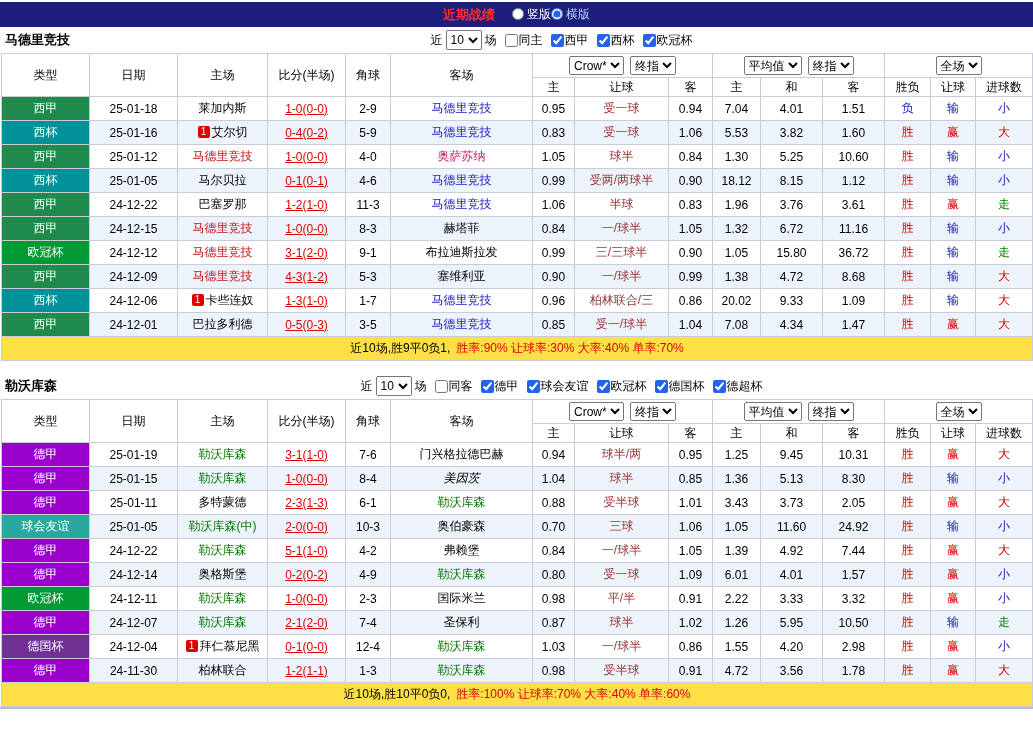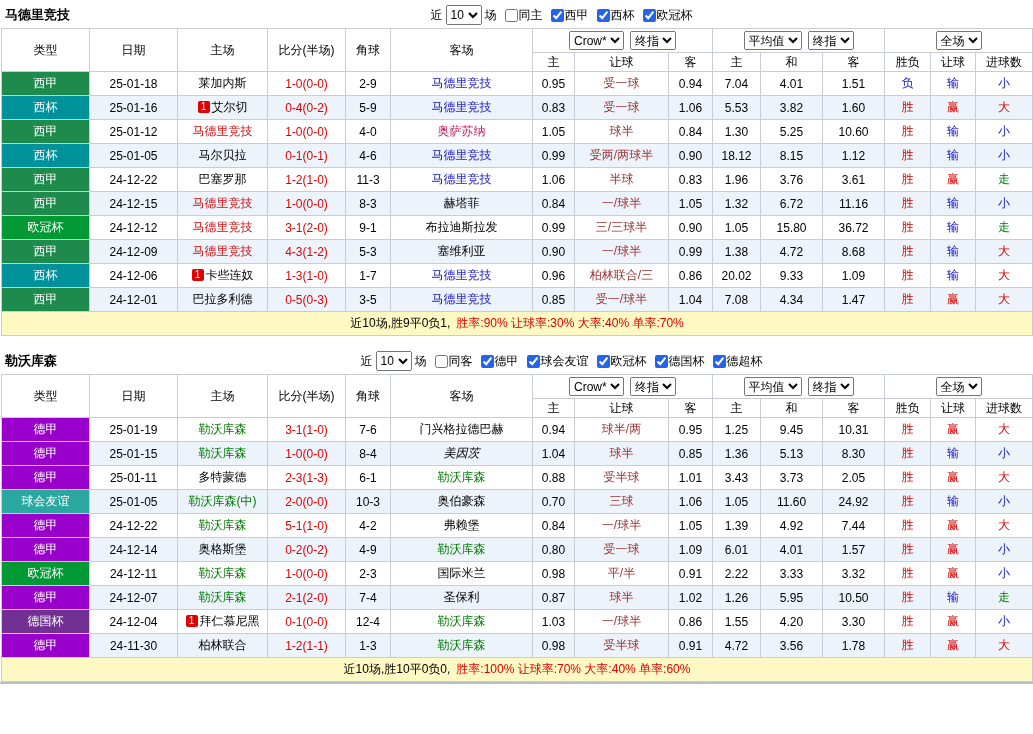--- a/index.html
+++ b/index.html
@@ -23,31 +23,41 @@
   .cb input{margin:0;accent-color:#2563eb;width:13px;height:13px;}
   table.grid{border-collapse:collapse;table-layout:fixed;width:1031px;margin-left:1px;text-align:center;font-size:12px;color:#000;}
   .grid th,.grid td{border:1px solid var(--border);padding:0 2px;white-space:nowrap;overflow:hidden;}
   .grid thead th{font-weight:normal;height:24px;background:#fff;}
   .grid thead tr.h2 th{height:19px;}
   .selcell select{font-size:12px;height:19px;margin:0 3px;font-family:inherit;}
   .grid tbody td{height:24px;}
   .grid tbody tr:nth-child(even){background:var(--row-alt);}
   td.league{color:#fff;}
   .rank{display:inline-block;min-width:12px;height:12px;line-height:12px;background:var(--rank-badge);color:#fff;font-size:10px;border-radius:2px;margin-right:2px;padding:0 1px;vertical-align:1px;}
-  .score{color:var(--score-red);cursor:pointer;}
+  .score{color:var(--score-red);cursor:pointer;text-decoration:underline;}
   .handicap{color:var(--handicap-red);}
   .teamlink{cursor:pointer;}
-  .summary td{height:24px;background:#fef9c3;}
+  .summary td{height:24px;background:#fde047;}
   .sum-red{color:var(--summary-red);margin-left:6px;}
   .gap{height:12px;background:#fff;}
 </style>
 </head>
 <body>
 
 <div class="page">
+  <div class="topbar">
+    <span class="tb-title">近期战绩</span>
+    <span id="layout-radios"><label class="radio-opt">
+          <input type="radio" name="layout" style="">
+          <span>竖版</span>
+        </label><label class="radio-opt">
+          <input type="radio" name="layout" checked="" style="">
+          <span class="sel">横版</span>
+        </label></span>
+  </div>
   <div id="sections">
       <div class="section">
         <div class="sec-head">
           <span class="team-name">马德里竞技</span>
           <div class="filters">
             <span>近</span>
             <select><option>10</option></select>
             <span>场</span>
             <label class="cb">
               <input type="checkbox" style="">
@@ -506,21 +516,21 @@
               <td>24-12-04</td>
               <td><span class="rank">1</span><span class="teamlink" style="color: rgb(0, 0, 0);">拜仁慕尼黑</span></td>
               <td class="score">0-1(0-0)</td>
               <td>12-4</td>
               <td><span class="teamlink" style="color: rgb(0, 122, 0);">勒沃库森</span></td>
               <td>1.03</td>
               <td class="handicap">一/球半</td>
               <td>0.86</td>
               <td>1.55</td>
               <td>4.20</td>
-              <td>3.30</td>
+              <td>2.98</td>
               <td style="color: rgb(221, 0, 0);">胜</td>
               <td style="color: rgb(221, 0, 0);">赢</td>
               <td style="color: rgb(20, 20, 204);">小</td>
             </tr>
             <tr>
               <td class="league" style="background: rgb(153, 0, 204);">德甲</td>
               <td>24-11-30</td>
               <td><span class="teamlink" style="color: rgb(0, 0, 0);">柏林联合</span></td>
               <td class="score">1-2(1-1)</td>
               <td>1-3</td>

